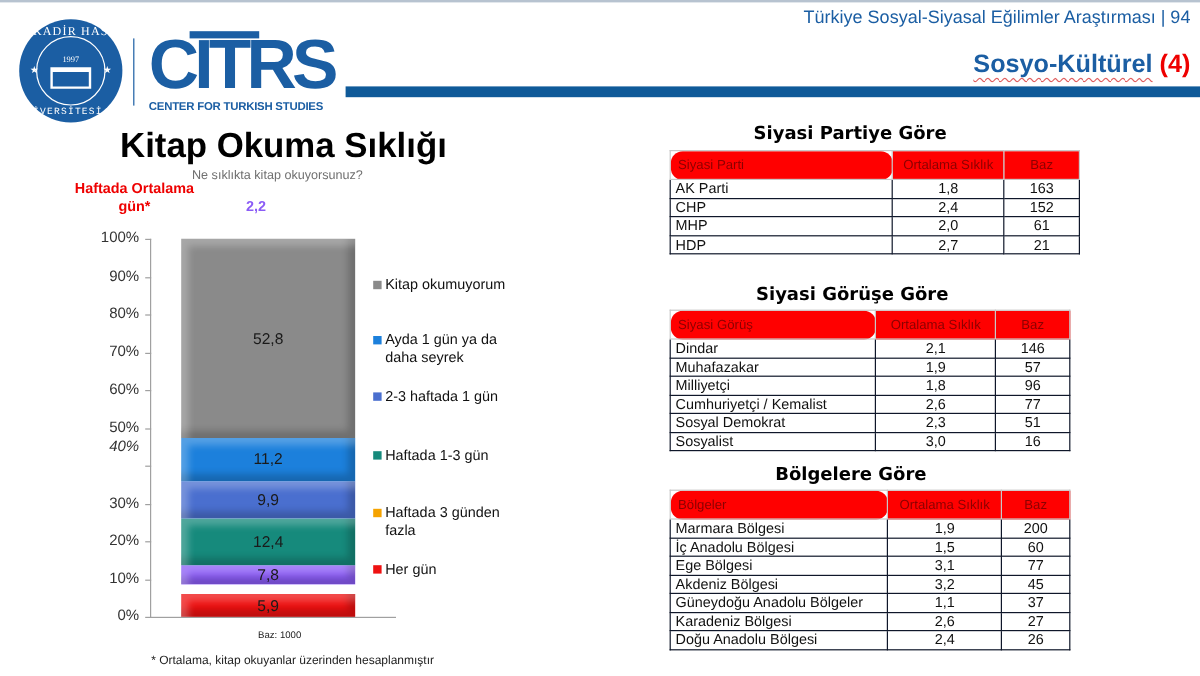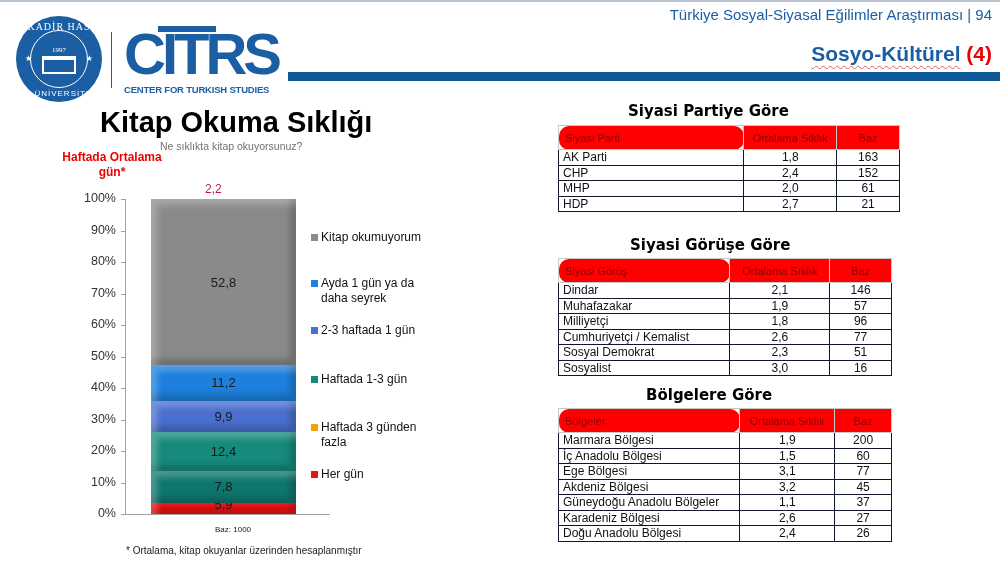--- a/index.html
+++ b/index.html
@@ -5,21 +5,21 @@
   * { box-sizing: border-box; margin: 0; padding: 0; }
   html, body { width: 1000px; height: 563px; overflow: hidden; background: #ffffff; }
   body { position: relative; font-family: "Liberation Sans", sans-serif; color: #000; }
 
   .top-border { position: absolute; left: 0; top: 0; width: 1000px; height: 2px; background: #b7c3d0; }
 
   
   .khas-logo { position: absolute; left: 16px; top: 16px; width: 86px; height: 86px; border-radius: 50%; background: #1b5ea3; }
   .khas-logo .inner { position: absolute; left: 14px; top: 14px; width: 58px; height: 58px; border-radius: 50%; border: 1px solid #fff; }
   .khas-logo .ring-text-top { position: absolute; left: 0; top: 5px; width: 86px; text-align: center; color: #fff; font-size: 10px; font-family: "Liberation Serif", serif; letter-spacing: 1px; }
-  .khas-logo .ring-text-bottom { position: absolute; left: 0; bottom: 4px; width: 86px; text-align: right; color: #fff; font-size: 8px; font-family: Liberation Sans, sans-serif; letter-spacing: 1px; }
+  .khas-logo .ring-text-bottom { position: absolute; left: 0; bottom: 4px; width: 86px; text-align: left; color: #fff; font-size: 8px; font-family: Liberation Mono, monospace; letter-spacing: 1px; }
   .khas-logo .year { position: absolute; left: 0; top: 30px; width: 86px; text-align: center; color: #fff; font-size: 7px; font-family: "Liberation Serif", serif; }
   .khas-logo .building { position: absolute; left: 26px; top: 40px; width: 34px; height: 18px; border: 2px solid #fff; border-top-width: 4px; }
   .khas-logo .star-l { position: absolute; left: 9px; top: 38px; color: #fff; font-size: 8px; }
   .khas-logo .star-r { position: absolute; right: 9px; top: 38px; color: #fff; font-size: 8px; }
 
   .logo-divider { position: absolute; left: 111px; top: 32px; width: 1px; height: 56px; background: #1b5ea3; }
 
   .citrs-logo { position: absolute; left: 124px; top: 26px; width: 140px; height: 70px; }
   .citrs-logo .big { position: absolute; left: 0; top: -6px; color: #1b5ea3; font-size: 58px; font-weight: bold; letter-spacing: -4px; font-family: "Liberation Sans", sans-serif; }
   .citrs-logo .bar-top { position: absolute; left: 34px; top: 0; width: 58px; height: 6px; background: #1b5ea3; }
@@ -29,21 +29,21 @@
   .survey-title { position: absolute; right: 8px; top: 6px; color: #1b5ea3; font-size: 15px; }
   .section-title { position: absolute; right: 8px; top: 42px; color: #1b5ea3; font-size: 21px; font-weight: bold; }
   .section-title .num { color: #e00; }
   .section-title .word { text-decoration: underline wavy #e06060; text-decoration-thickness: 1px; text-underline-offset: 4px; }
   .header-bar { position: absolute; left: 288px; top: 72px; width: 712px; height: 9px; background: #0f5a99; }
 
   
   .chart-title { position: absolute; left: 100px; top: 106px; font-size: 29px; font-weight: bold; color: #000; }
   .chart-subtitle { position: absolute; left: 160px; top: 140px; font-size: 10.5px; color: #707070; }
   .avg-label { position: absolute; left: 62px; top: 150px; width: 100px; text-align: center; color: #e00; font-size: 12px; font-weight: bold; line-height: 15px; }
-  .avg-value { position: absolute; left: 205px; top: 165px; color: #be185d; font-size: 12px; font-weight: normal; margin-top: 17px; }
+  .avg-value { position: absolute; left: 205px; top: 165px; color: #8b5cf6; font-size: 12px; font-weight: bold; }
 
   
   .y-axis { position: absolute; left: 125px; top: 199px; width: 1px; height: 316px; background: #a0a0a0; }
   .x-axis { position: absolute; left: 125px; top: 514px; width: 205px; height: 1px; background: #a0a0a0; }
   .y-tick { position: absolute; left: 121px; width: 5px; height: 1px; background: #a0a0a0; }
   .y-label { position: absolute; left: 70px; width: 46px; text-align: right; font-size: 12.5px; color: #333; }
 
   
   .bar { position: absolute; left: 147px; width: 145px; }
   .seg { position: absolute; left: 4px; width: 145px; display: flex; align-items: center; justify-content: center; font-size: 13px; color: #1a1a1a; box-shadow: inset 6px 6px 6px rgba(255,255,255,0.25), inset -6px -6px 6px rgba(0,0,0,0.2); }
@@ -100,38 +100,38 @@
 <div id="y-ticks">
     <div class="y-tick" style="top: 514px;"></div>
     <div class="y-label" style="top: 506px;">0%</div>
     <div class="y-tick" style="top: 482.5px;"></div>
     <div class="y-label" style="top: 474.5px;">10%</div>
     <div class="y-tick" style="top: 451px;"></div>
     <div class="y-label" style="top: 443px;">20%</div>
     <div class="y-tick" style="top: 419.5px;"></div>
     <div class="y-label" style="top: 411.5px;">30%</div>
     <div class="y-tick" style="top: 388px;"></div>
-    <div class="y-label" style="top: 380px;">40%</div>
+    <div class="y-label" style="top: 365px; font-style: italic;">40%</div>
     <div class="y-tick" style="top: 356.5px;"></div>
     <div class="y-label" style="top: 348.5px;">50%</div>
     <div class="y-tick" style="top: 325px;"></div>
     <div class="y-label" style="top: 317px;">60%</div>
     <div class="y-tick" style="top: 293.5px;"></div>
     <div class="y-label" style="top: 285.5px;">70%</div>
     <div class="y-tick" style="top: 262px;"></div>
     <div class="y-label" style="top: 254px;">80%</div>
     <div class="y-tick" style="top: 230.5px;"></div>
     <div class="y-label" style="top: 222.5px;">90%</div>
     <div class="y-tick" style="top: 199px;"></div>
     <div class="y-label" style="top: 191px;">100%</div>
   </div>
 
 <div id="bar" class="bar" style="top: 0px;">
     <div class="seg" style="top: 495.415px; height: 18.585px; background: rgb(238, 17, 17);">5,9</div>
-    <div class="seg" style="top: 470.845px; height: 32px; background: #0f766e;">7,8</div>
+    <div class="seg" style="top: 470.845px; height: 16px; background: #8b5cf6;">7,8</div>
     <div class="seg" style="top: 431.785px; height: 39.06px; background: rgb(22, 138, 124);">12,4</div>
     <div class="seg" style="top: 400.6px; height: 31.185px; background: rgb(74, 111, 207);">9,9</div>
     <div class="seg" style="top: 365.32px; height: 35.28px; background: rgb(28, 128, 220);">11,2</div>
     <div class="seg" style="top: 199px; height: 166.32px; background: rgb(138, 138, 138);">52,8</div>
   </div>
 <div class="baz-chart">Baz: 1000</div>
 
 <div id="legend">
     <div class="legend-item" style="top: 230px; width: 130px;">
       <span class="legend-swatch" style="background: rgb(138, 138, 138);"></span>

